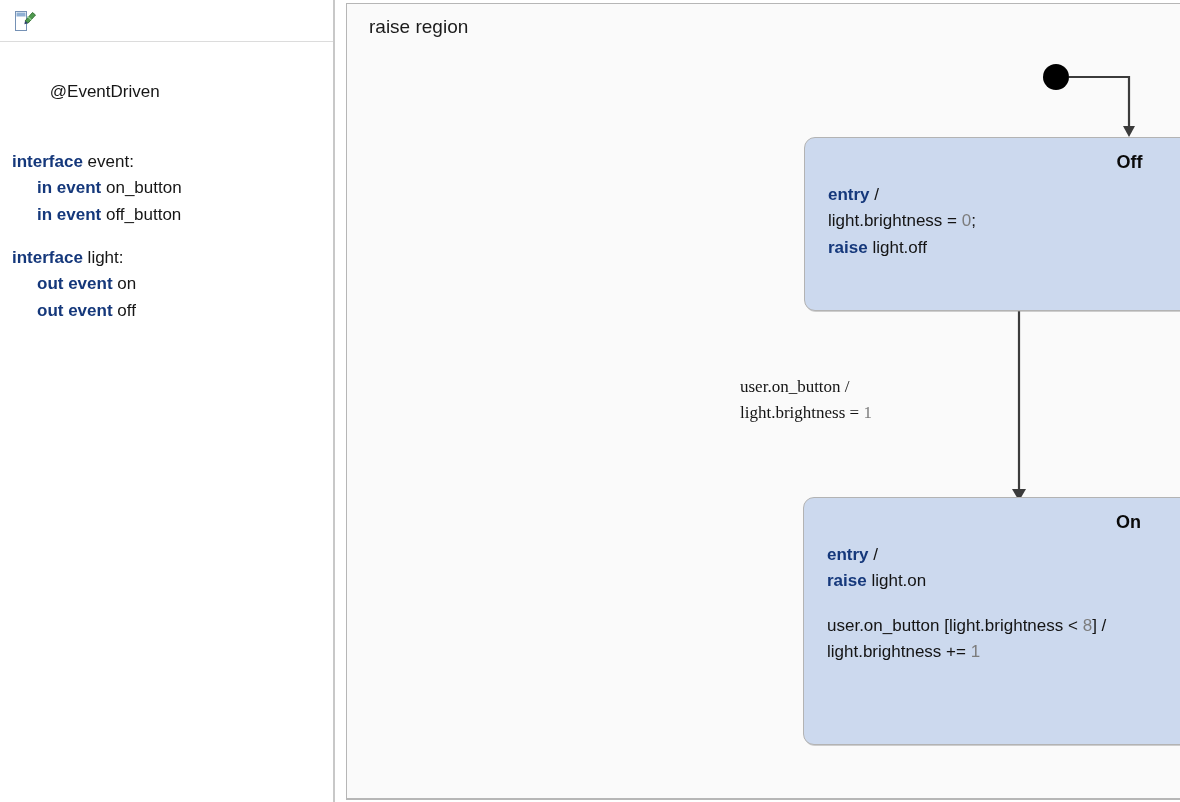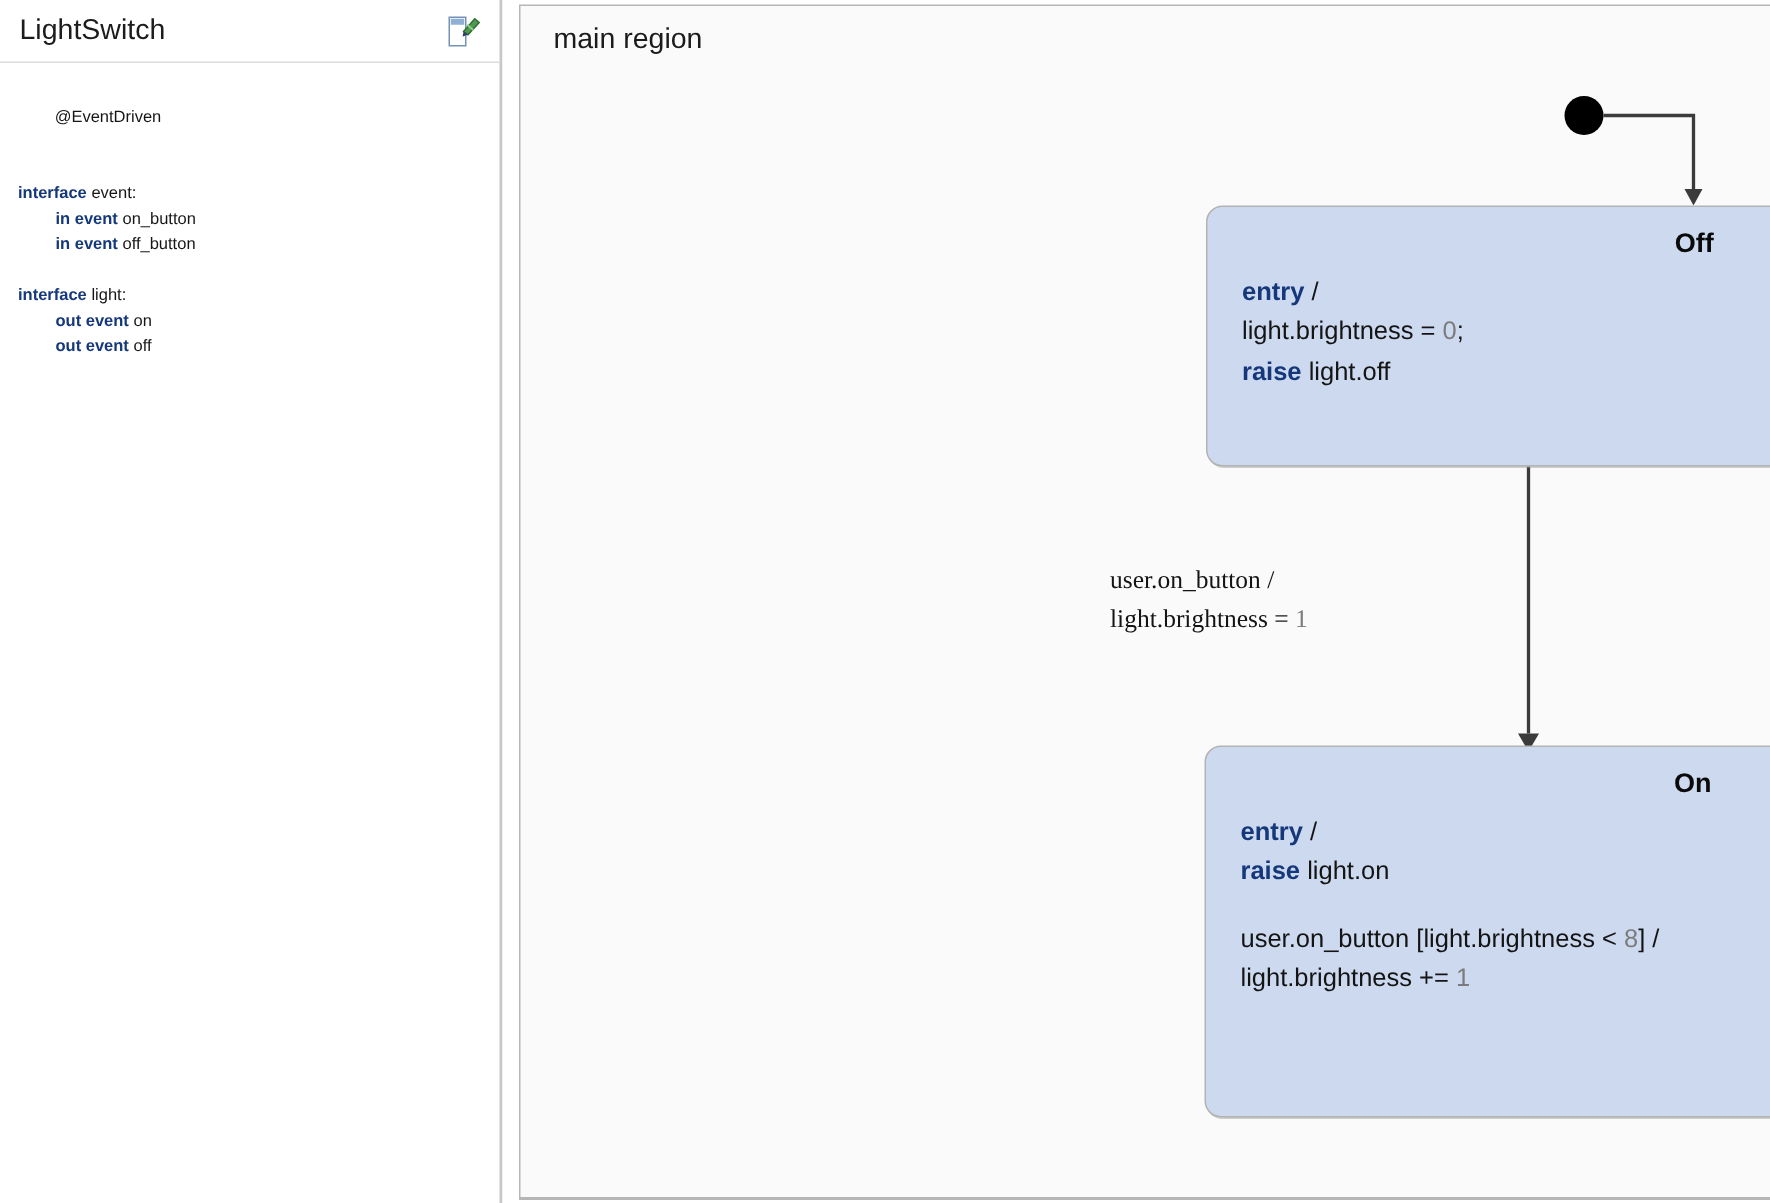--- a/index.html
+++ b/index.html
@@ -55,21 +55,21 @@
     width: 24px;
     height: 26px;
     flex: 0 0 auto;
     display: block;
     margin-right: 4px;
   }
 
   #sidebar-body {
     flex: 1 1 auto;
     padding: 11px 0 10px 12px;
-    font-size: 11px;
+    font-size: 17px;
     color: #161616;
     line-height: 1.55;
   }
   .code-line {
     white-space: pre;
   }
   .code-line.indent {
     padding-left: 25px;
   }
   .blank-line {
@@ -179,21 +179,20 @@
   }
 </style>
 </head>
 <body>
 
 <div id="app">
 
   <div id="sidebar">
 
     <div id="sidebar-header">
-      <div id="sidebar-title">LightSwitch</div>
       <span>
         <svg id="note-edit-icon" viewBox="0 0 24 26" xmlns="http://www.w3.org/2000/svg">
           <rect x="2.5" y="3.5" width="11" height="19" fill="#ffffff" stroke="#7591b5" stroke-width="1"></rect>
           <rect x="3.5" y="4.5" width="9" height="4" fill="#8fb0d4"></rect>
           <path d="M12 13 L19.5 4.5 L22.5 7 L15 15.2 Z" fill="#4f9a4f" stroke="#2f6b2f" stroke-width="0.9"></path>
           <path d="M12 13 L15 15.2 L11.4 16.3 Z" fill="#2d3f6b"></path>
           <path d="M14.5 8.5 L18.5 12" stroke="#8fd08f" stroke-width="1.2" fill="none"></path>
         </svg>
       </span>
     </div>
@@ -220,21 +219,21 @@
       <div class="code-line indent"><span class="kw">out event</span> <span>on</span></div>
 
       <div class="code-line indent"><span class="kw">out event</span> <span>off</span></div>
 
     </div>
   </div>
 
   <div id="canvas-wrap">
     <div id="canvas">
 
-      <div id="region-label">main region</div>
+      <div id="region-label">raise region</div>
 
       <svg id="edges" viewBox="0 0 1164 797" xmlns="http://www.w3.org/2000/svg">
         <defs>
           <marker id="arrow-down" markerWidth="11" markerHeight="11" refX="1.5" refY="5.5" orient="auto">
             <path d="M0,0 L11,0 L5.5,11 Z" fill="#3b3b3b"></path>
           </marker>
         </defs>
 
         <circle cx="709" cy="73" r="13" fill="#000000"></circle>
 

